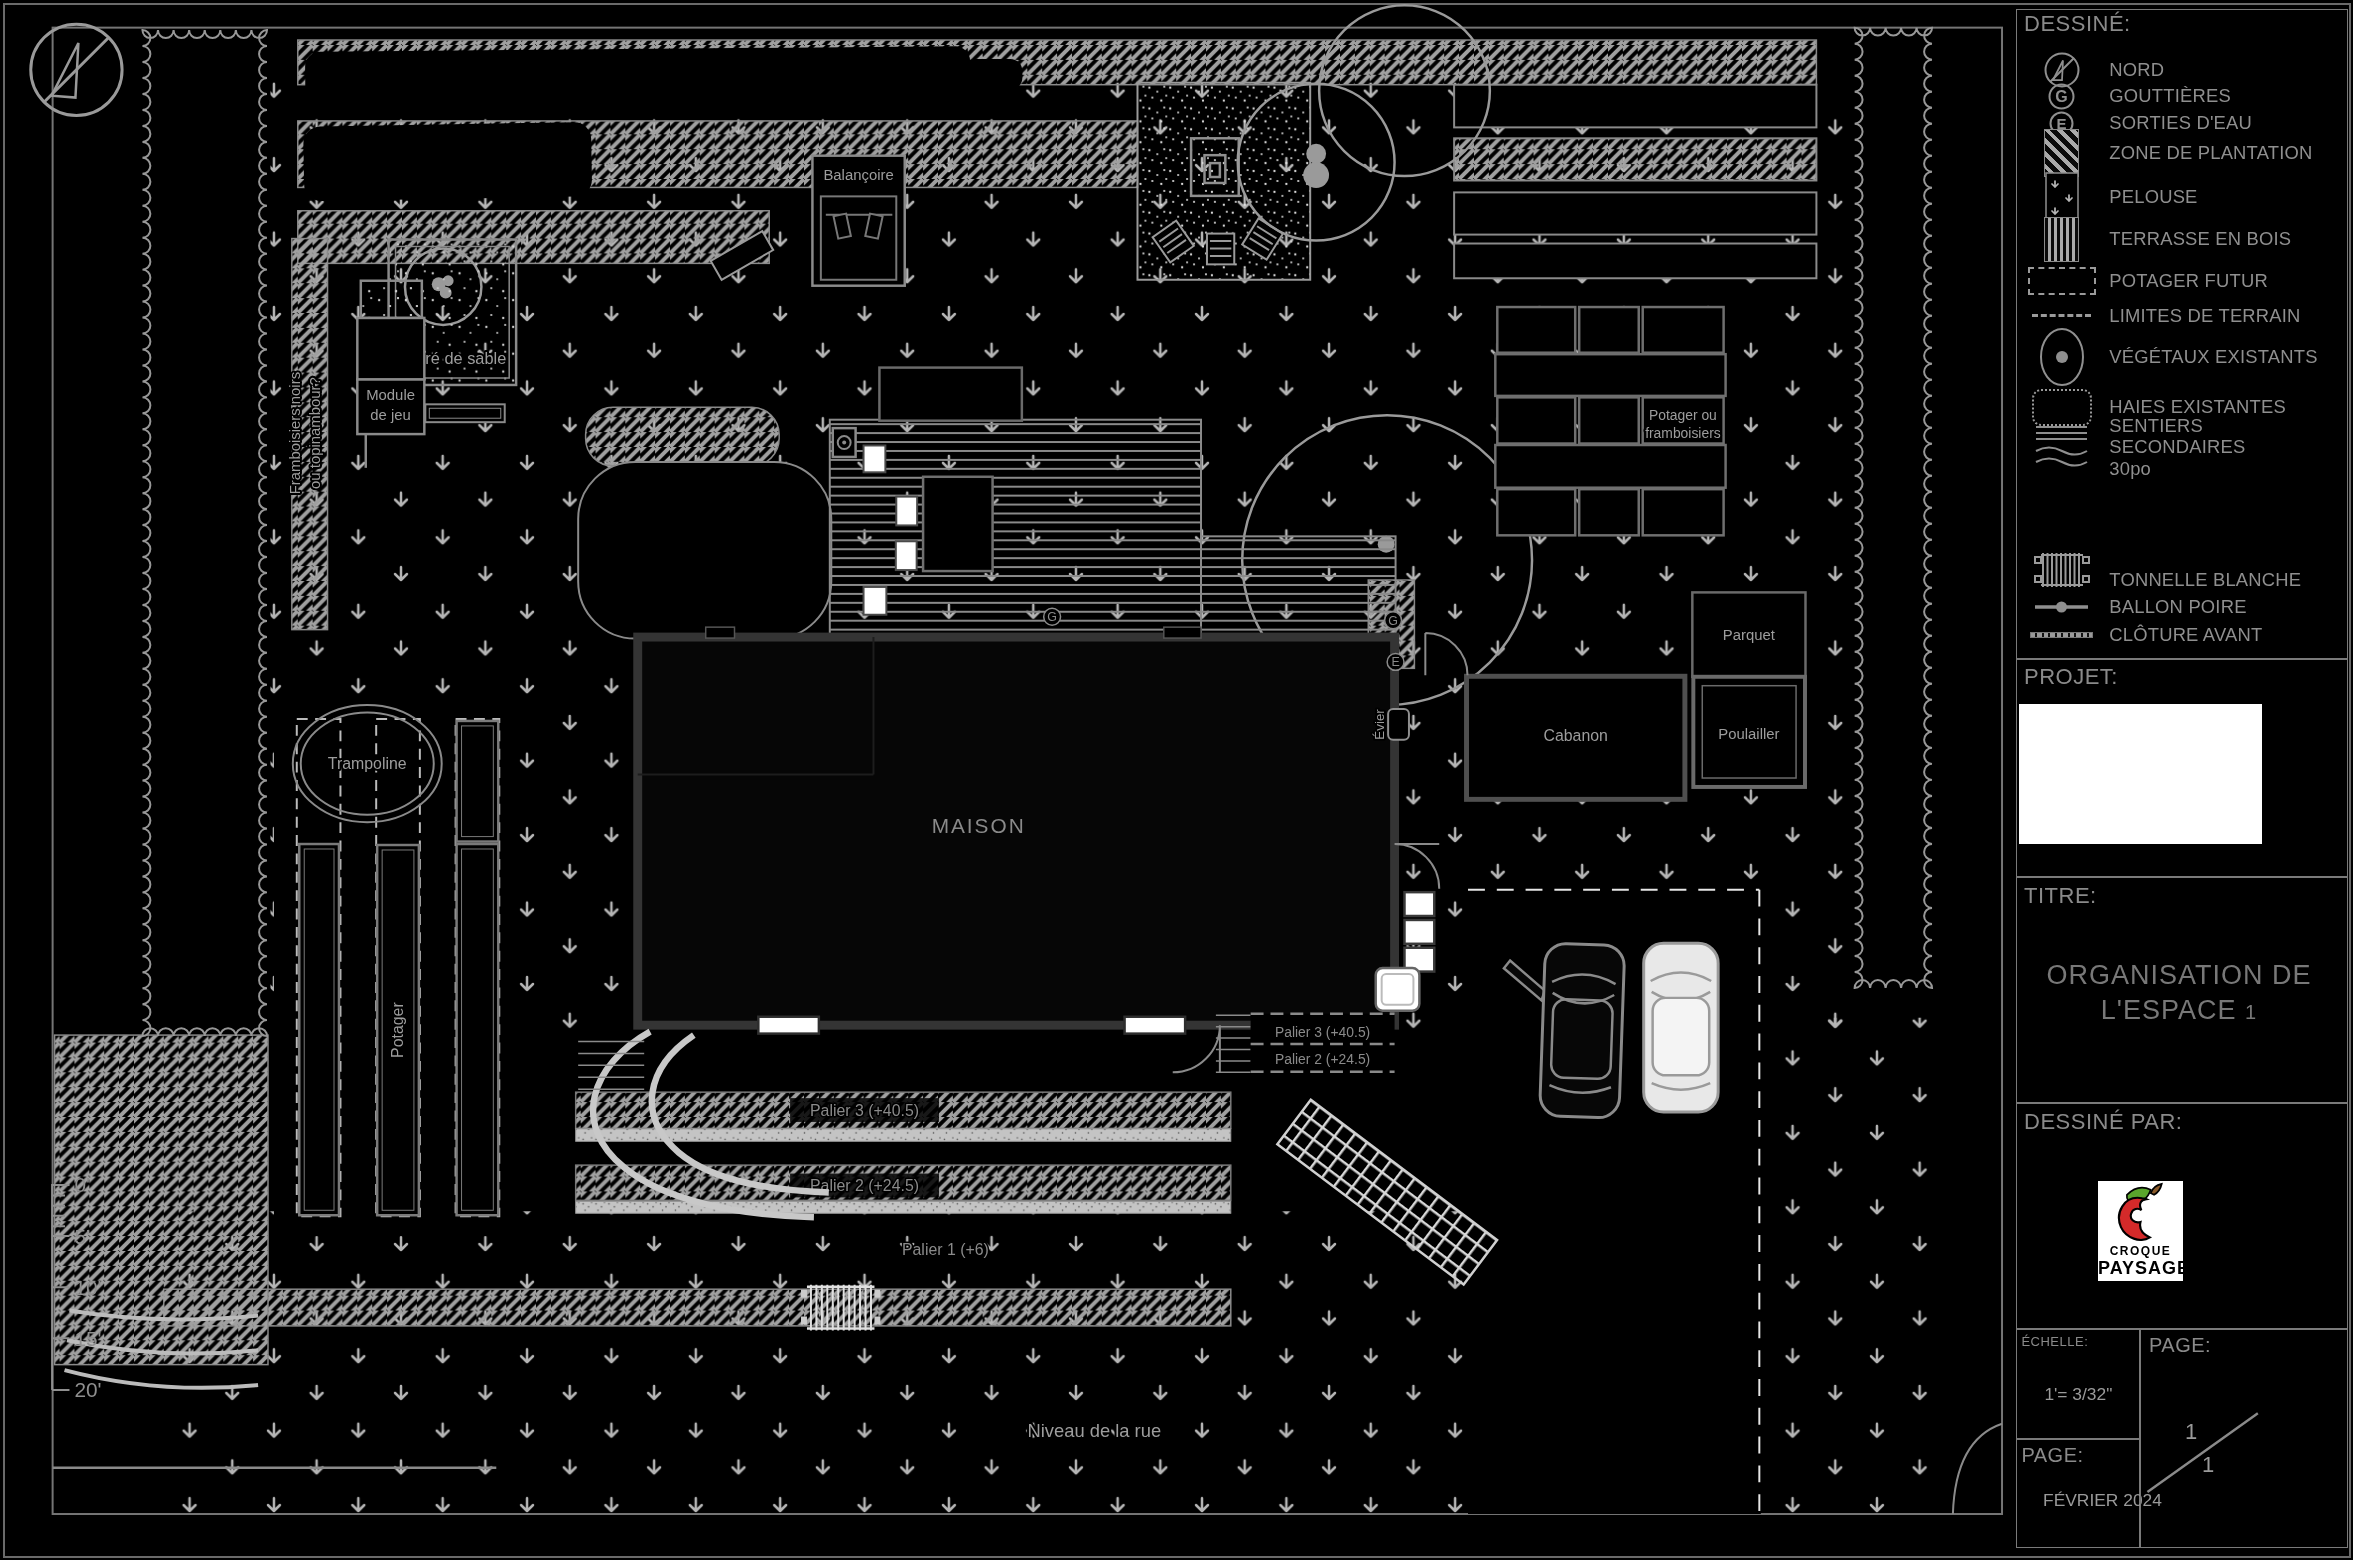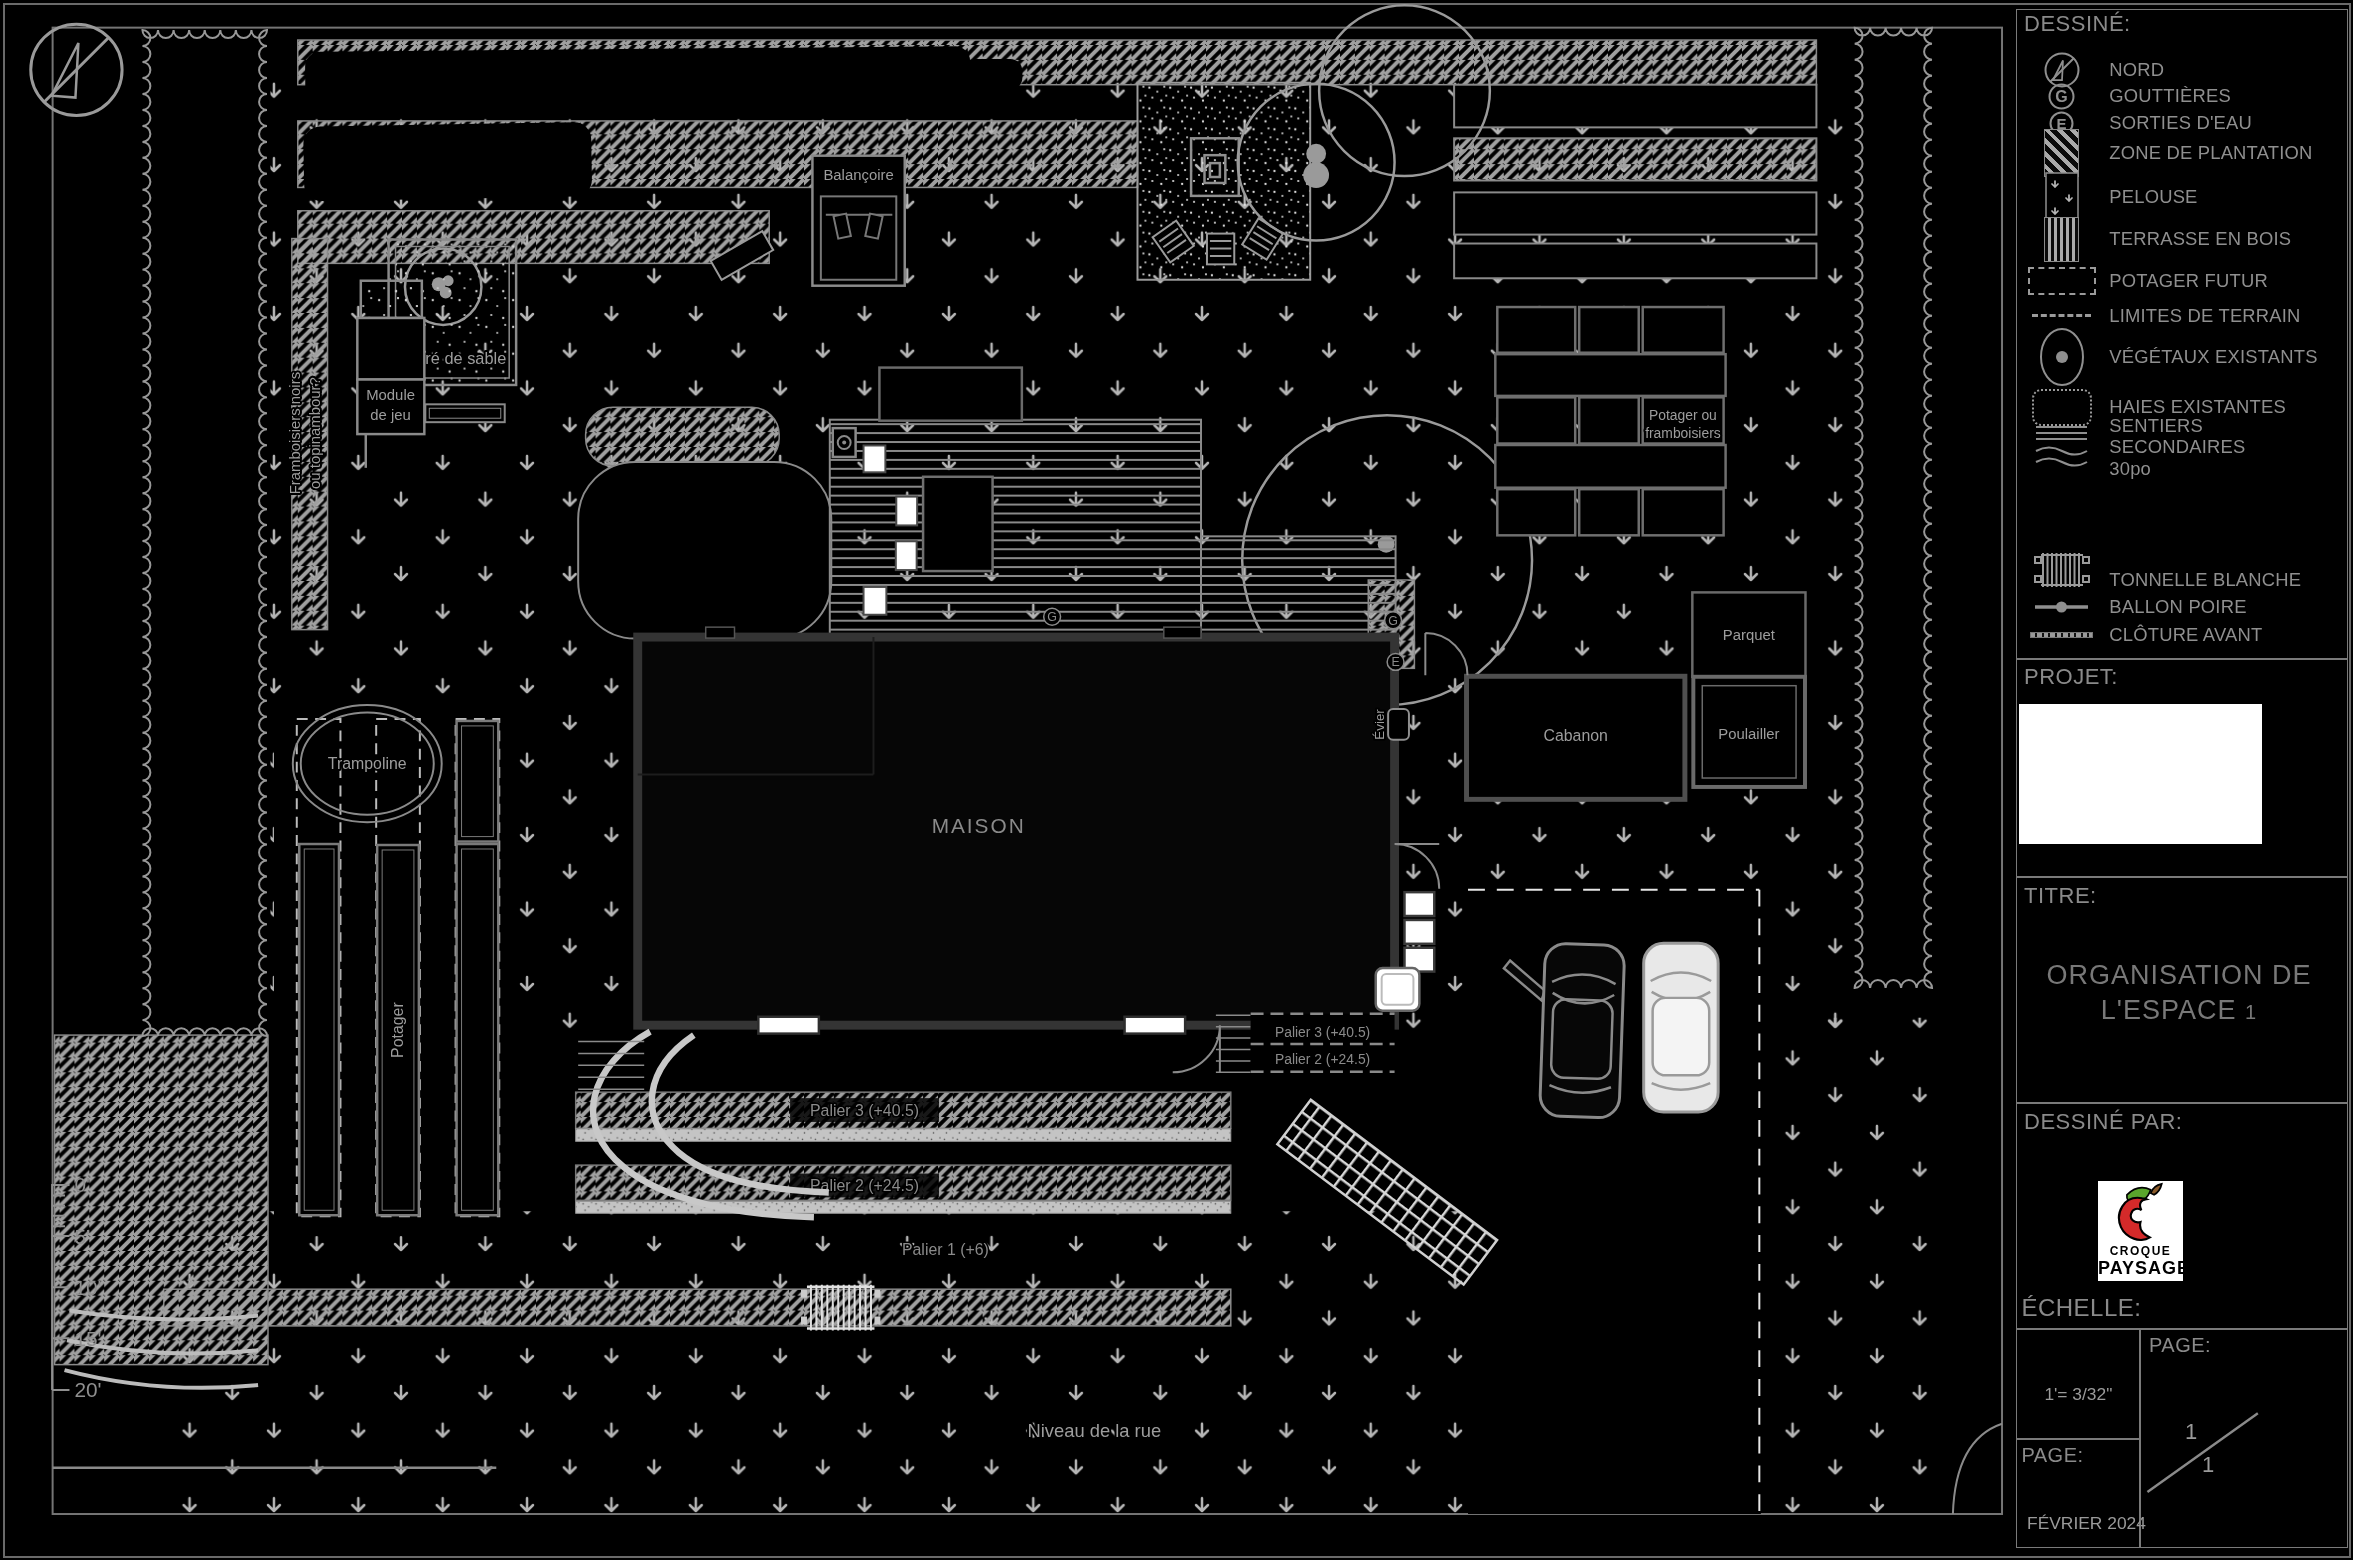--- a/index.html
+++ b/index.html
@@ -547,26 +547,26 @@
     <svg width="85" height="60" viewBox="0 0 100 70">
       <path d="M62,14 q3,-9 13,-11 q-2,9 -9,13 Z" fill="#8a5a2a" stroke="#000" stroke-width="2"></path>
       <path d="M34,16 q13,-13 28,-6 q-5,15 -20,15 q-9,0 -8,-9 Z" fill="#5aa52c" stroke="#000" stroke-width="2"></path>
       <path d="M52,20 C30,16 20,38 27,54 C33,67 50,73 61,66 C52,62 48,56 50,48 C42,50 37,44 39,38 C41,32 47,31 51,34 C48,28 49,22 57,21 C55,20 53,20 52,20 Z" fill="#d42a2a" stroke="#000" stroke-width="2.5"></path>
     </svg>
     <div class="l1">CROQUE</div>
     <div class="l2">PAYSAGE</div>
   </div>
 
   <div class="box" style="left:11.4px;top:1329px;width:124px;height:110px;"></div>
-  <div class="hdr" style="left:16.4px;top:1294px;font-size:24px;">ÉCHELLE:</div>
+  <div class="hdr" style="left:16.4px;top:1334px;font-size:13px;">ÉCHELLE:</div>
   <div class="val" style="left:11.4px;top:1384px;width:124px;">1'= 3/32"</div>
 
   <div class="box" style="left:11.4px;top:1439px;width:124px;height:109px;"></div>
   <div class="hdr" style="left:16.4px;top:1444px;font-size:20px;">PAGE:</div>
-  <div class="val" style="left:8px;top:1490px;width:147px;margin-top:23px;">FÉVRIER 2024</div>
+  <div class="val" style="left:24px;top:1490px;width:147px;">FÉVRIER 2024</div>
 
   <div class="box" style="left:135px;top:1329px;width:208px;height:219px;"></div>
   <div class="hdr" style="left:144px;top:1334px;font-size:20px;">PAGE:</div>
   <svg width="208" height="219" viewBox="0 0 420 442" style="position:absolute;left:135px;top:1329px;">
     <line x1="15" y1="329" x2="238" y2="170" stroke="#8a8a8a" stroke-width="5"></line>
   </svg>
   <div class="pgnum" style="left:180px;top:1419px;">1</div>
   <div class="pgnum" style="left:197px;top:1452px;">1</div>
 </div>
 

